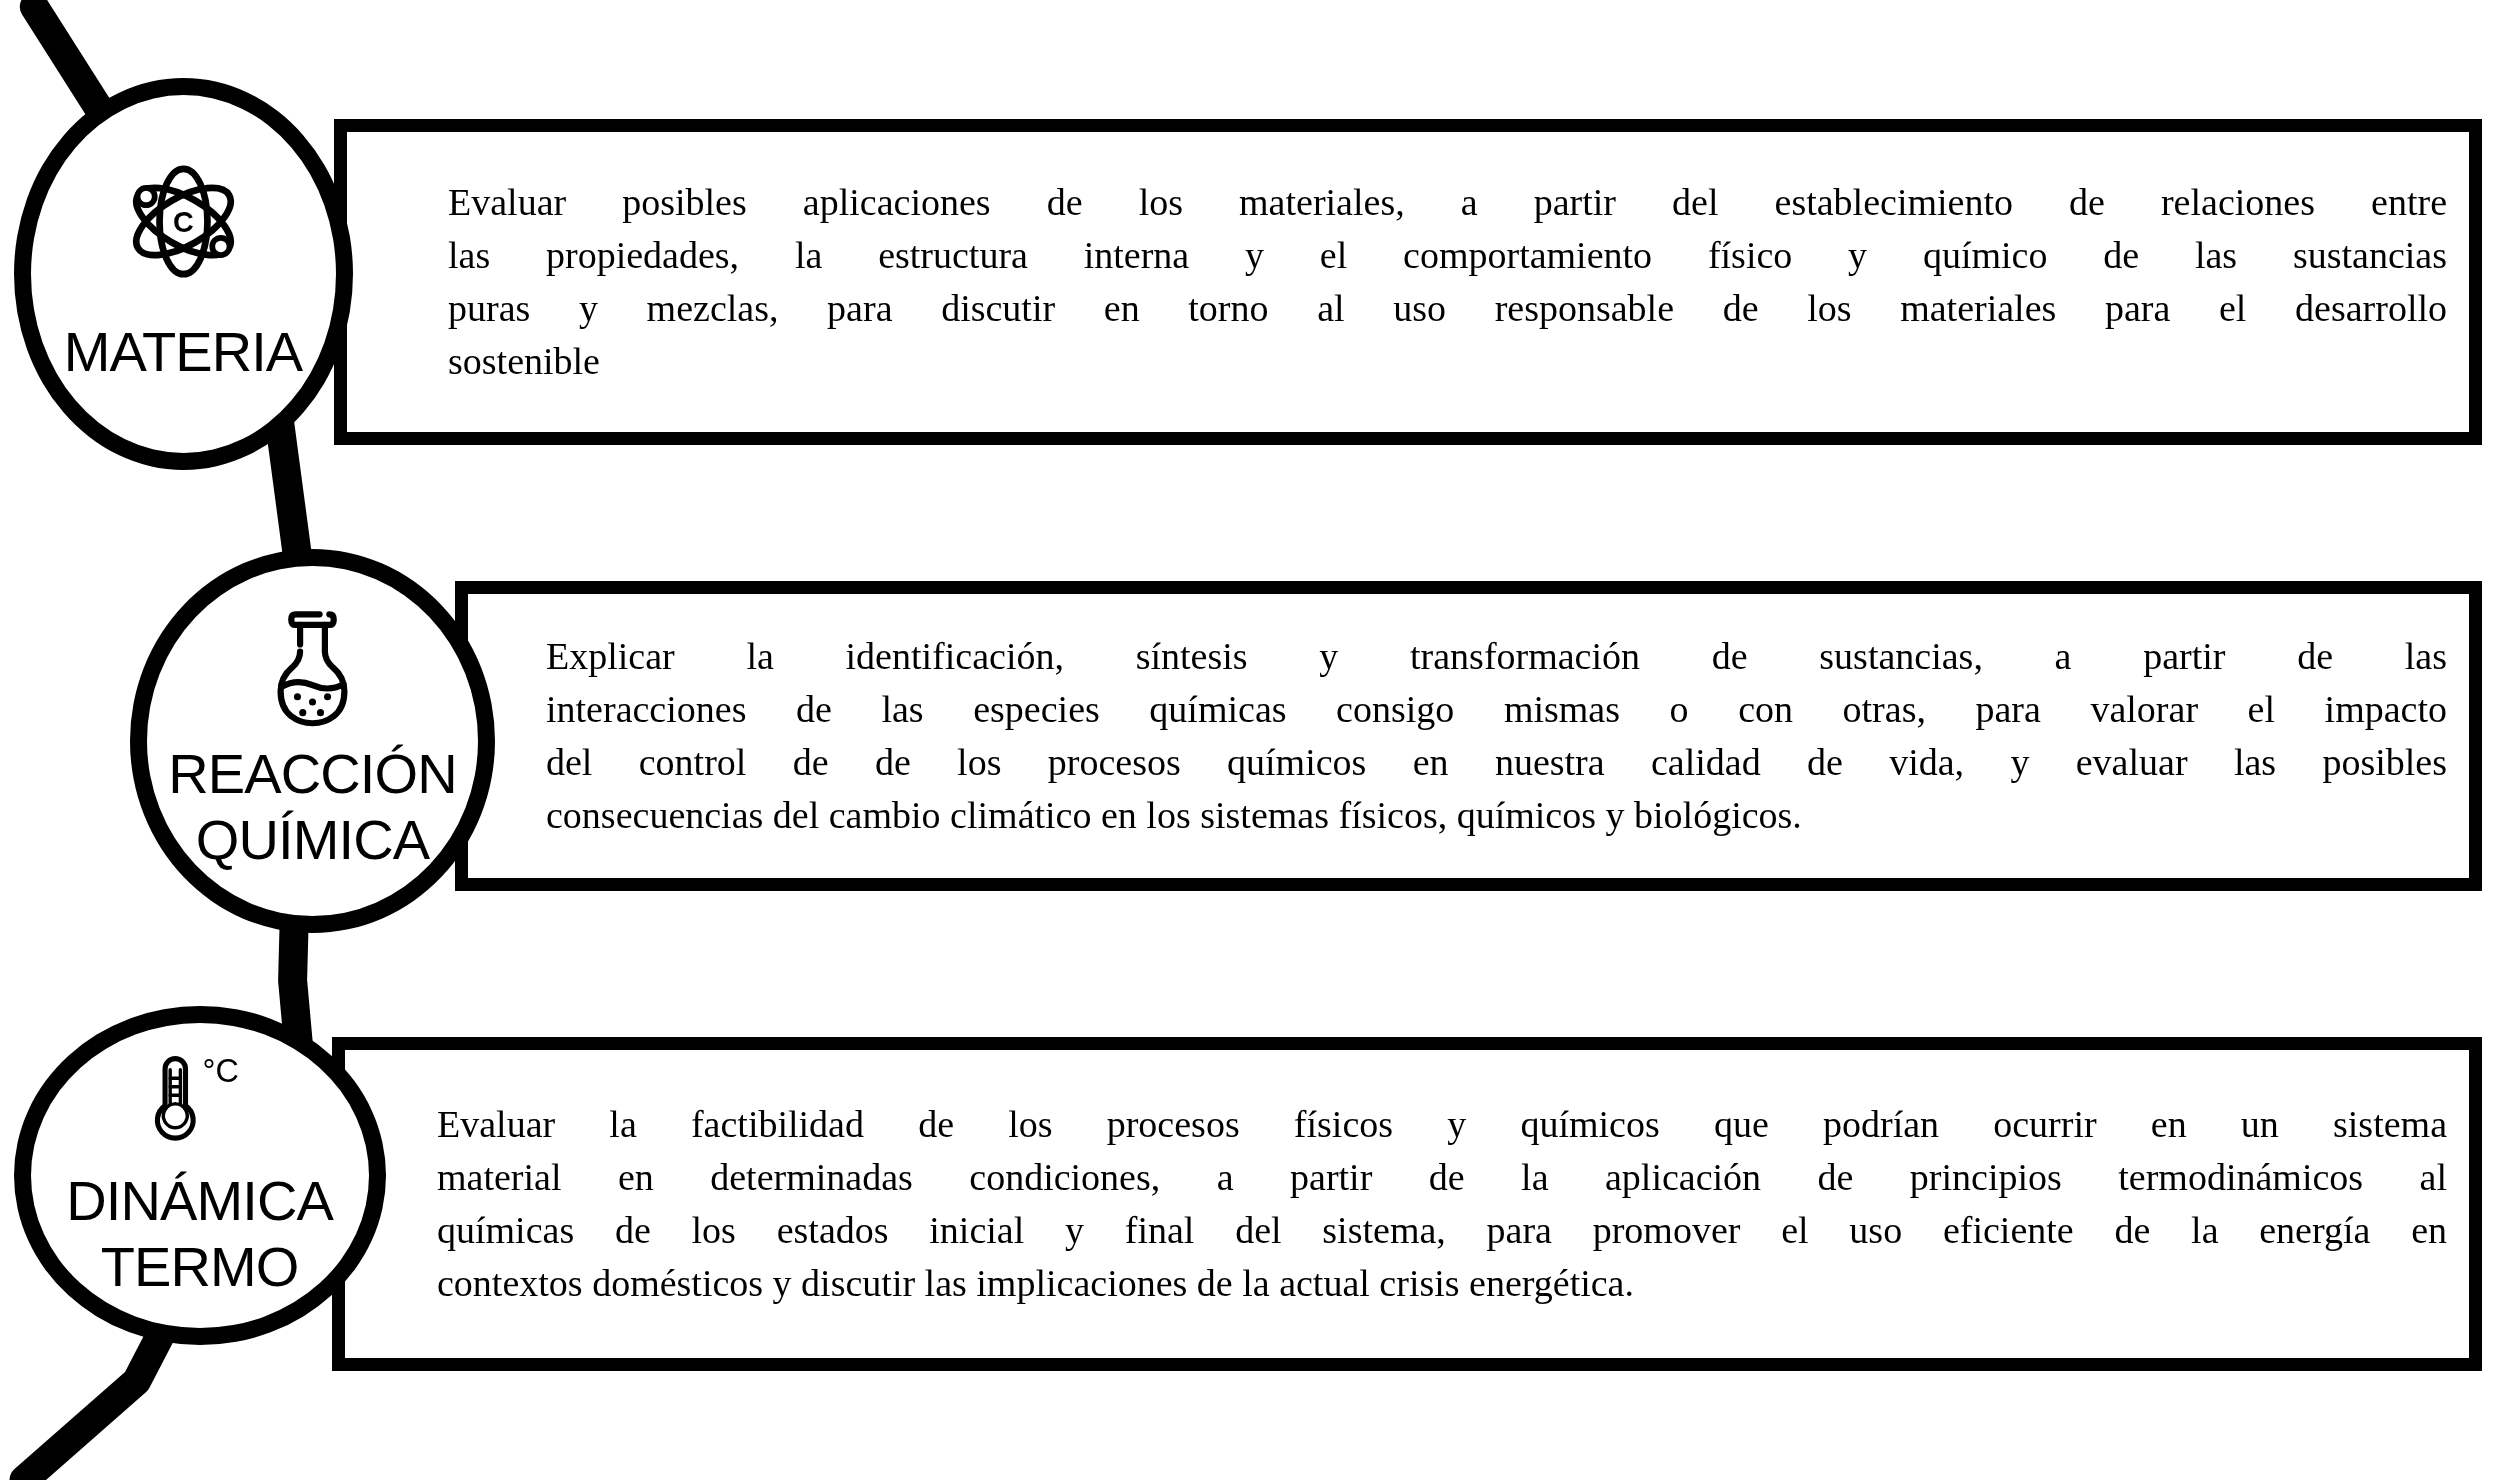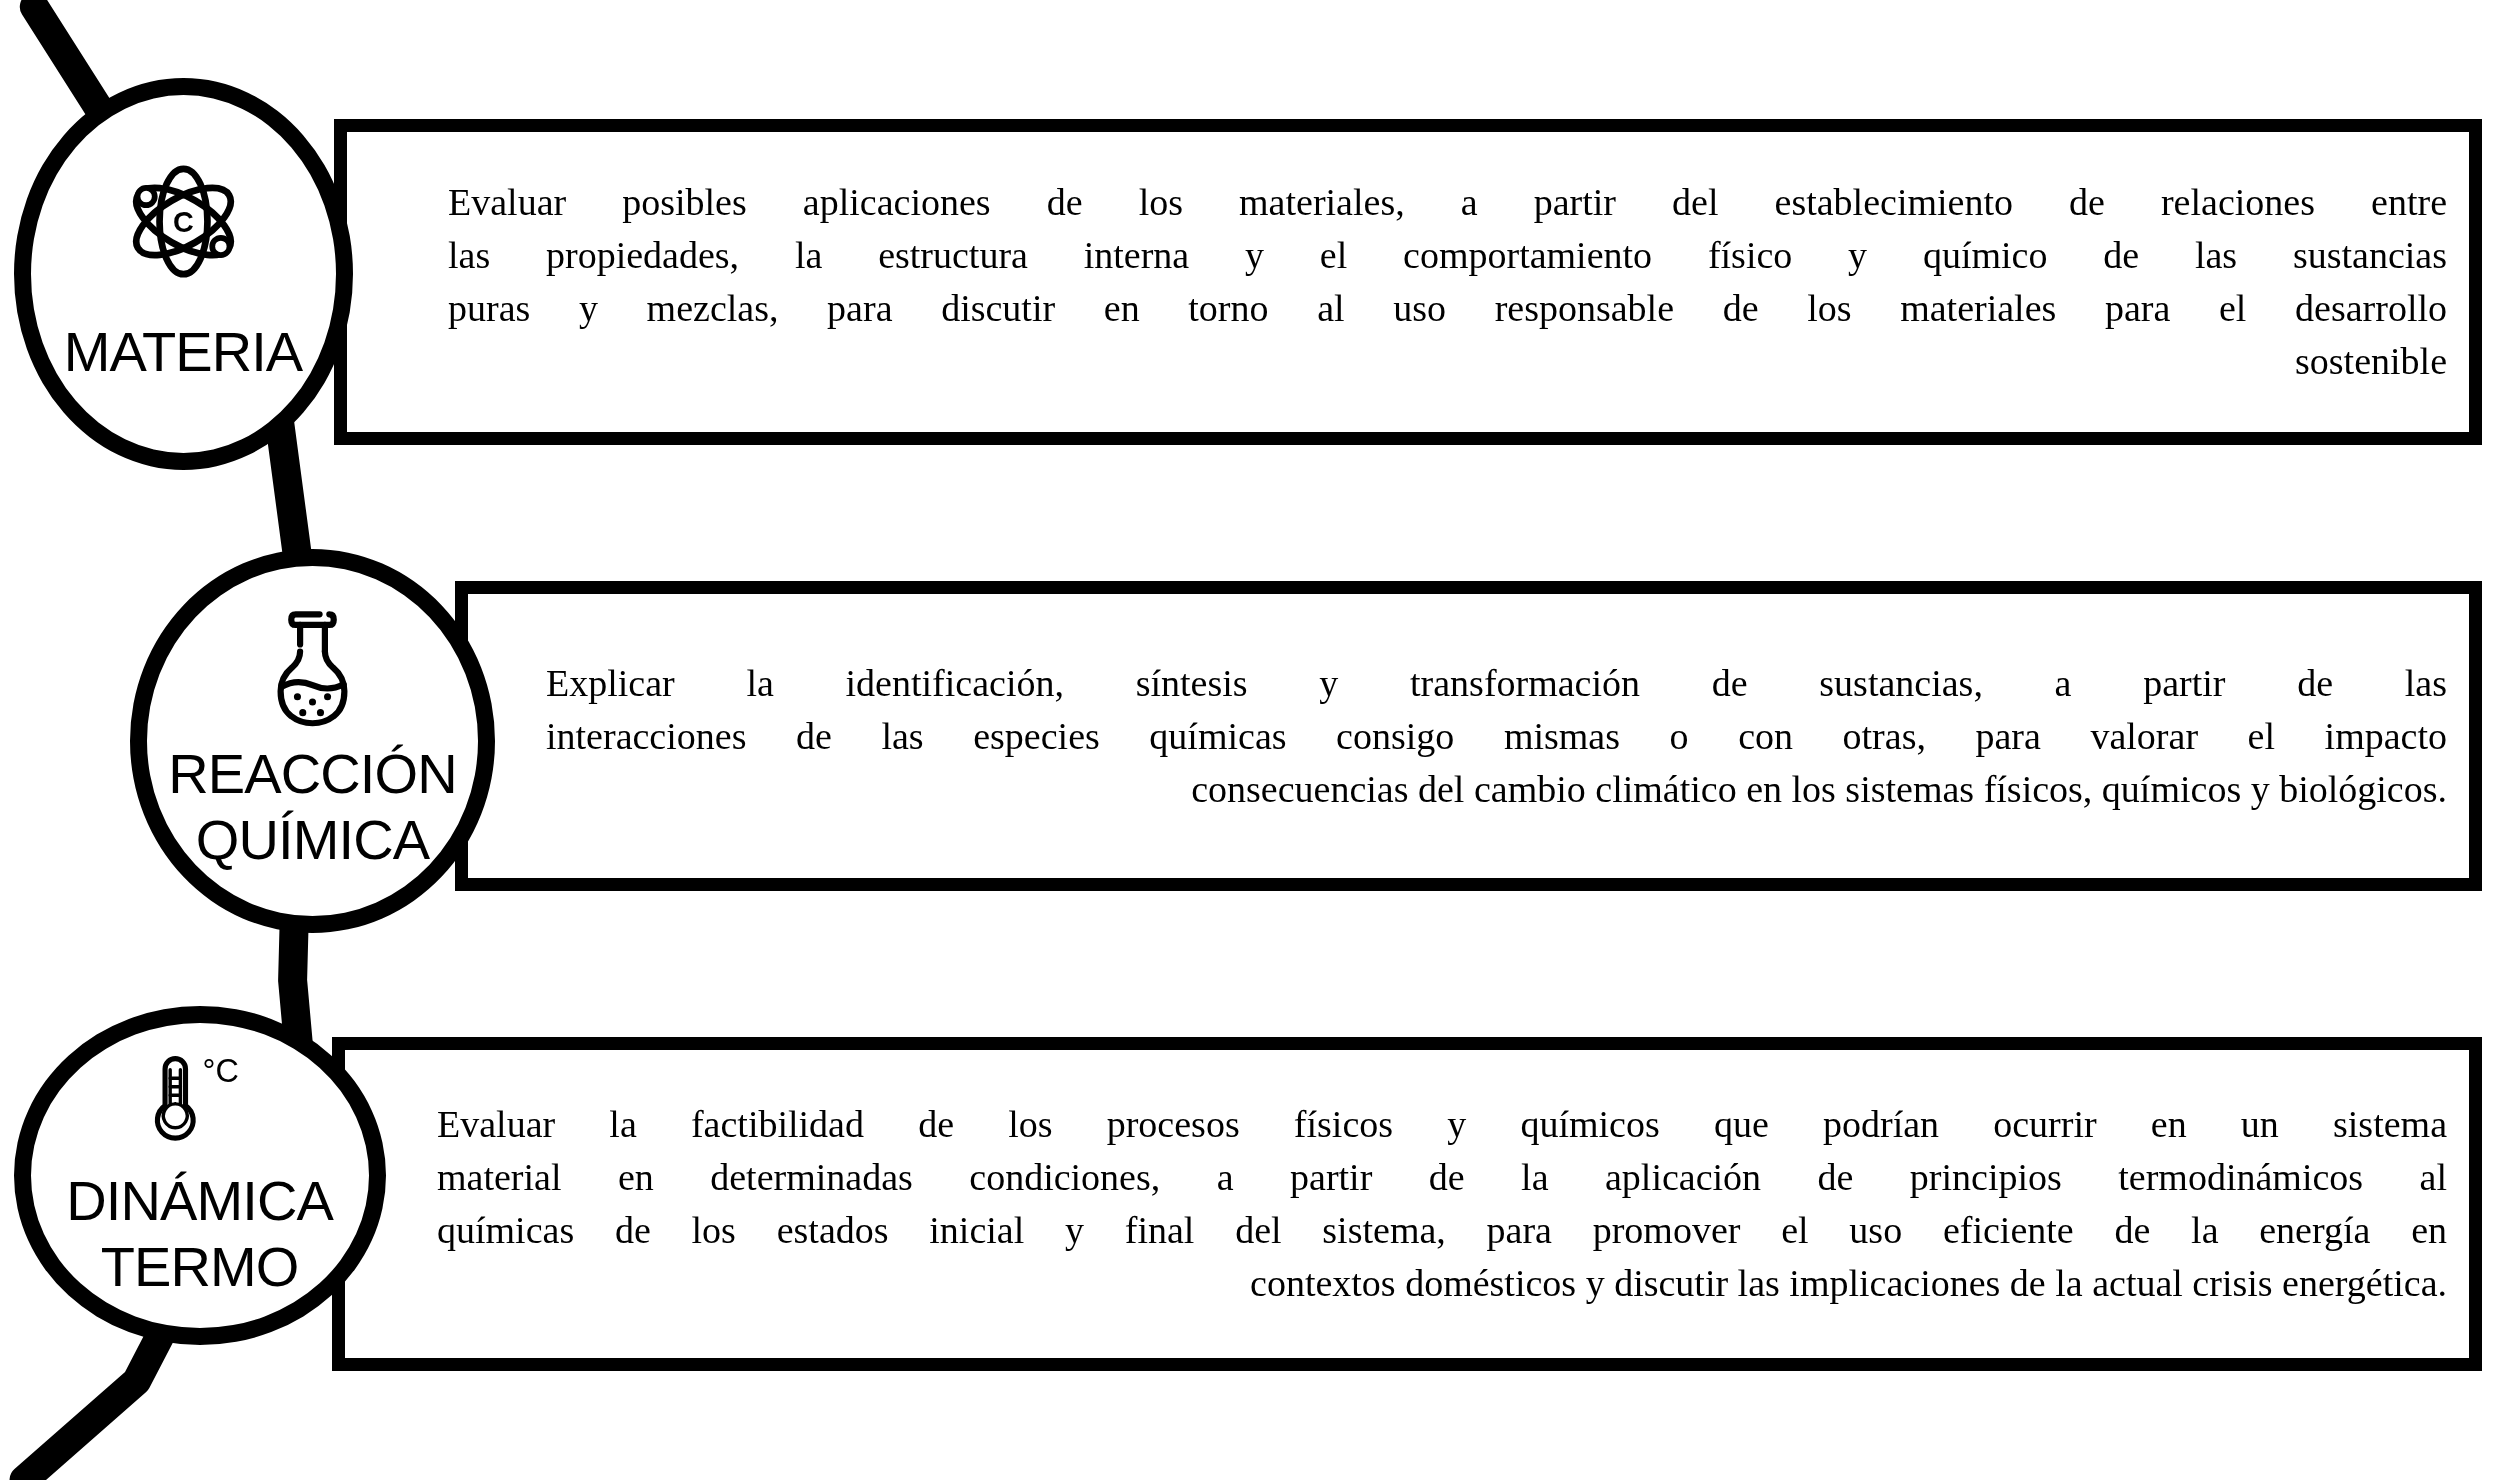--- a/index.html
+++ b/index.html
@@ -44,21 +44,21 @@
     font-size: 38px;
     line-height: 53px;
     color: #000000;
   }
   .para .jline {
     text-align: justify;
     text-align-last: justify;
     font-family: Liberation Serif, serif;
   }
   .para .lline {
-    text-align: right;
+    text-align: left;
   }
 
   
   .circle {
     position: absolute;
     box-sizing: border-box;
     background: #ffffff;
     border: 17px solid #000000;
     border-radius: 50%;
     display: flex;
@@ -101,20 +101,21 @@
       <div class="jline">las propiedades, la estructura interna y el comportamiento físico y químico de las sustancias</div>
       <div class="jline">puras y mezclas, para discutir en torno al uso responsable de los materiales para el desarrollo</div>
       <div class="lline">sostenible</div>
     </div>
   </div>
 
   <div class="panel b2">
     <div class="para">
       <div class="jline">Explicar la identificación, síntesis y transformación de sustancias, a partir de las</div>
       <div class="jline">interacciones de las especies químicas consigo mismas o con otras, para valorar el impacto</div>
+      <div class="jline">del control de de los procesos químicos en nuestra calidad de vida, y evaluar las posibles</div>
       <div class="lline">consecuencias del cambio climático en los sistemas físicos, químicos y biológicos.</div>
     </div>
   </div>
 
   <div class="panel b3">
     <div class="para">
       <div class="jline">Evaluar la factibilidad de los procesos físicos y químicos que podrían ocurrir en un sistema</div>
       <div class="jline">material en determinadas condiciones, a partir de la aplicación de principios termodinámicos al</div>
       <div class="jline">químicas de los estados inicial y final del sistema, para promover el uso eficiente de la energía en</div>
       <div class="lline">contextos domésticos y discutir las implicaciones de la actual crisis energética.</div>

